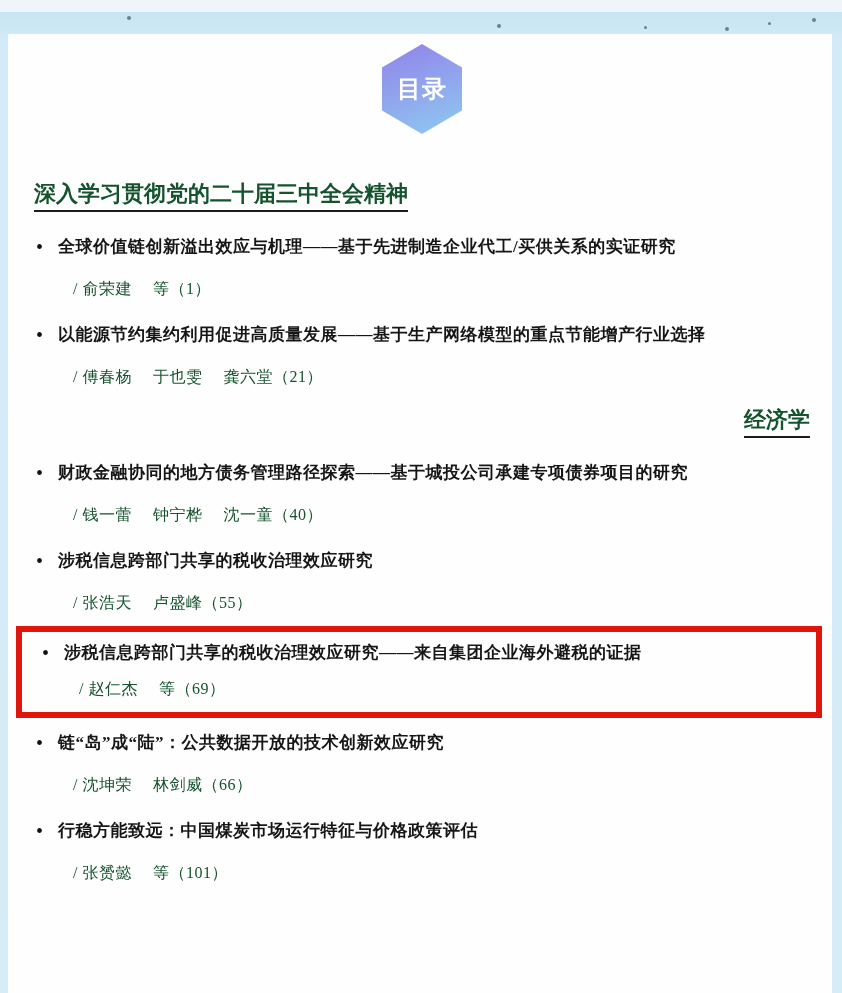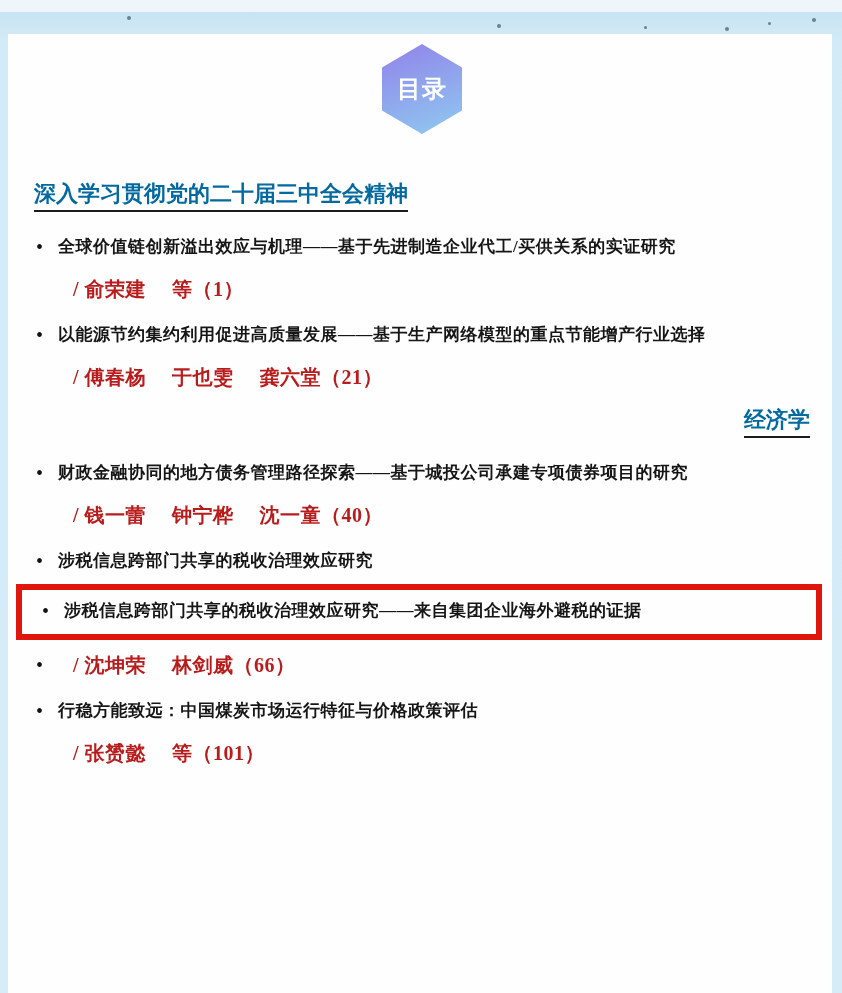--- a/index.html
+++ b/index.html
@@ -46,21 +46,21 @@
     background: linear-gradient(160deg, var(--badge-start, #9186ea) 5%, var(--badge-end, #8fc6f0) 95%);
     color: #ffffff;
     font-size: 24px;
     font-weight: bold;
     letter-spacing: 1px;
   }
   .section-header {
     margin-top: 26px;
     font-size: 22px;
     font-weight: bold;
-    color: #0369a1;
+    color: #14532d;
     line-height: 28px;
   }
   .section-header .hdr-text {
     display: inline-block;
     border-bottom: 2px solid #1c1c1c;
     padding-bottom: 2px;
   }
   .section-header.second { margin-top: 8px; text-align: right; }
   .toc-item {
     position: relative;
@@ -77,23 +77,23 @@
     color: #111;
   }
   .title {
     font-size: 17px;
     font-weight: bold;
     color: #161616;
     line-height: 42px;
     letter-spacing: 0.5px;
   }
   .authors {
-    font-size: 20px;
-    font-weight: bold;
-    color: #b91c1c;
+    font-size: 16px;
+    font-weight: normal;
+    color: #14532d;
     line-height: 42px;
     margin-left: 15px;
     letter-spacing: 0.5px;
   }
   .toc-item.highlighted {
     border: 6px solid var(--highlight-border, #e0150b);
     margin-left: -18px;
     margin-right: -12px;
     margin-top: 2px;
     margin-bottom: 2px;
@@ -144,29 +144,32 @@
 
     <div class="toc-item first-of-section">
       <span class="bullet">•</span>
       <div class="title">财政金融协同的地方债务管理路径探索——基于城投公司承建专项债券项目的研究</div>
       <div class="authors">/ 钱一蕾　 钟宁桦　 沈一童（40）</div>
     </div>
 
     <div class="toc-item">
       <span class="bullet">•</span>
       <div class="title">涉税信息跨部门共享的税收治理效应研究</div>
+      <div class="authors">/ 张浩天　 卢盛峰（55）</div>
     </div>
 
     <div class="toc-item highlighted">
       <span class="bullet">•</span>
       <div class="title">涉税信息跨部门共享的税收治理效应研究——来自集团企业海外避税的证据</div>
+      <div class="authors">/ 赵仁杰　 等（69）</div>
     </div>
 
     <div class="toc-item">
       <span class="bullet">•</span>
+      <div class="title">链“岛”成“陆”：公共数据开放的技术创新效应研究</div>
       <div class="authors">/ 沈坤荣　 林剑威（66）</div>
     </div>
 
     <div class="toc-item">
       <span class="bullet">•</span>
       <div class="title">行稳方能致远：中国煤炭市场运行特征与价格政策评估</div>
       <div class="authors">/ 张赟懿　 等（101）</div>
     </div>
 
   </div>

